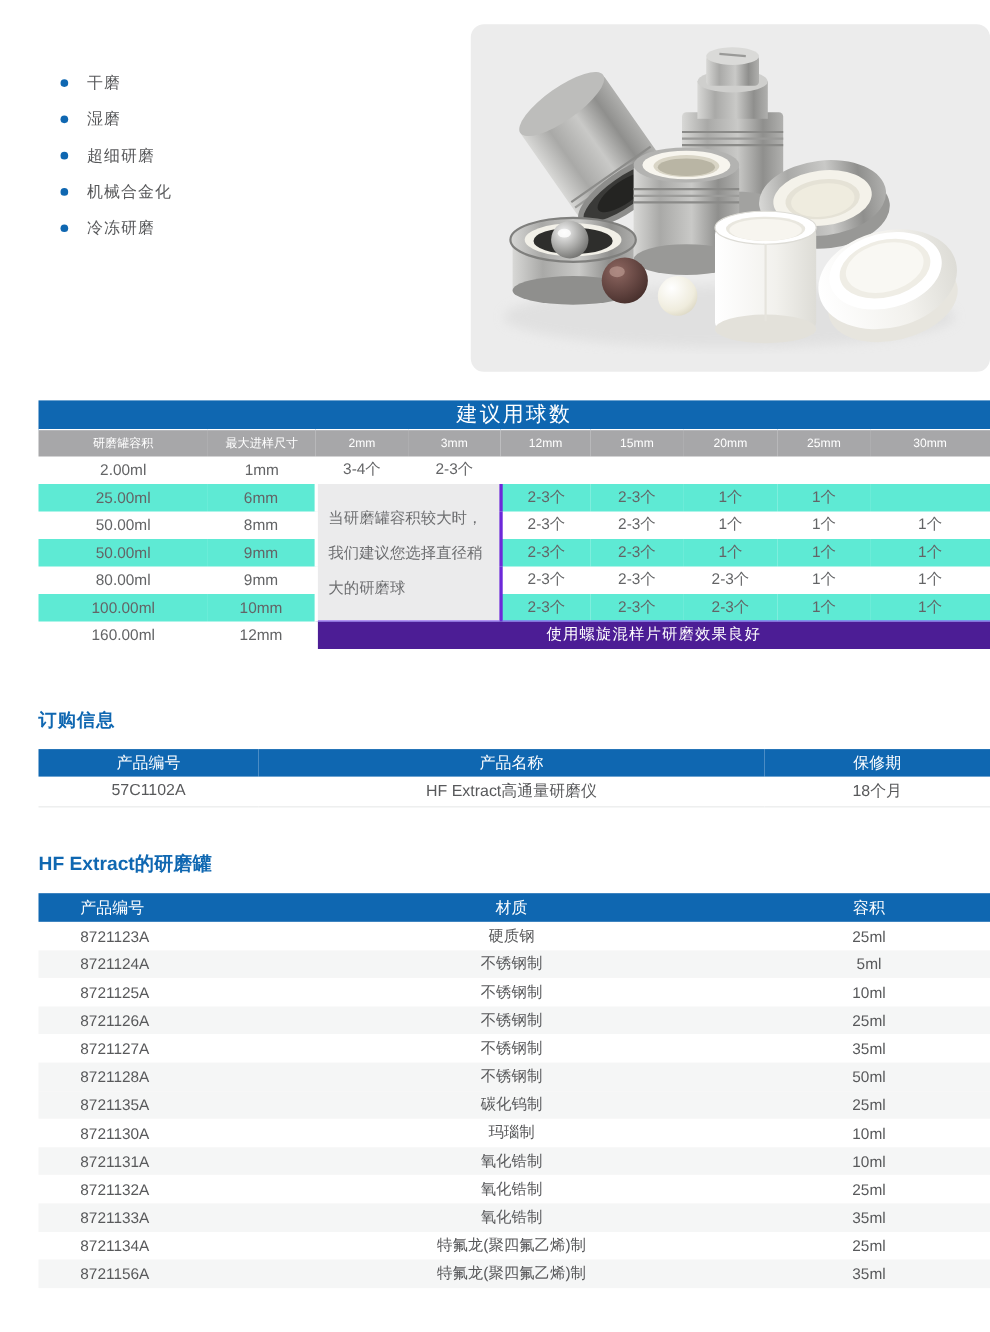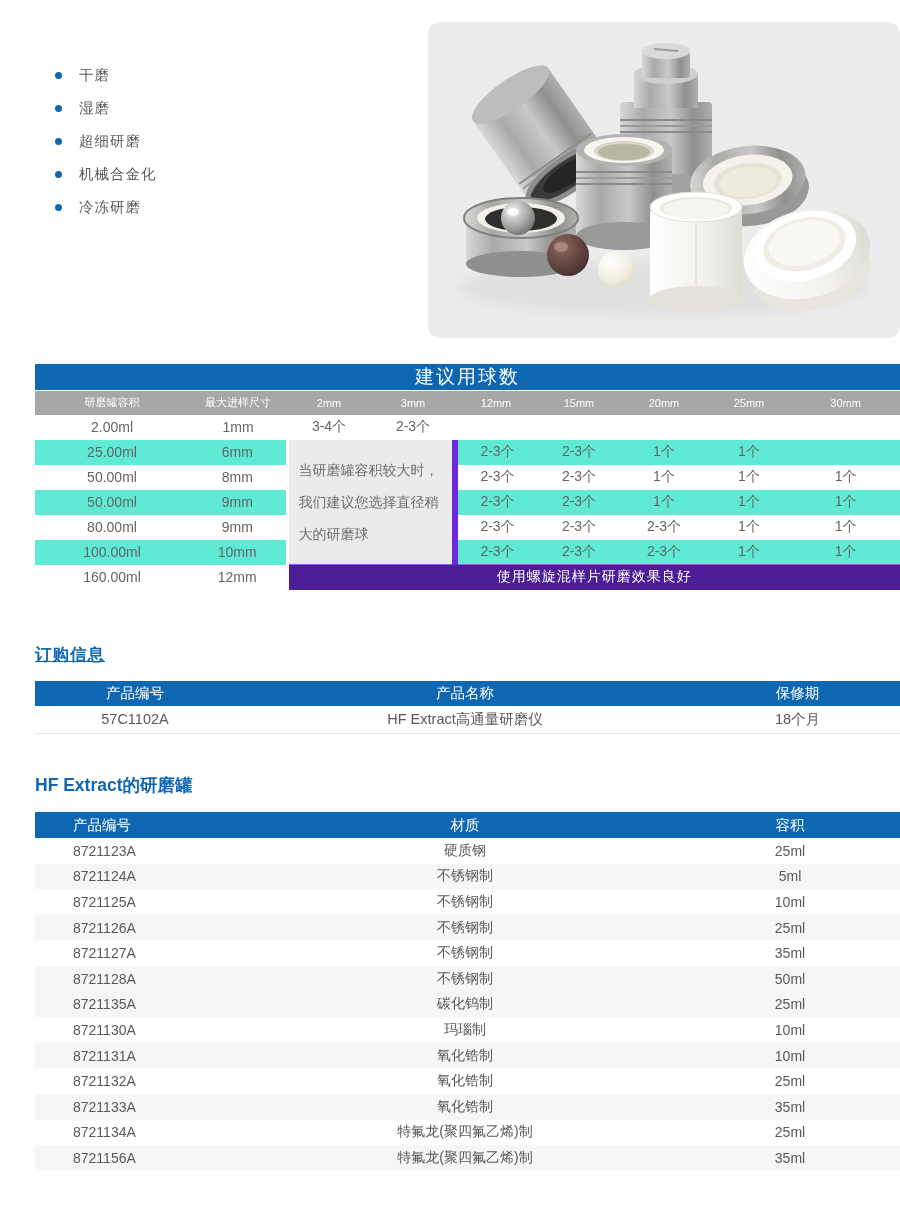--- a/index.html
+++ b/index.html
@@ -25,26 +25,26 @@
   td { padding:0; }
 
   
   .balls-table { position:absolute; left:35px; top:364px; width:865px; font-size:14px; color:#636466; text-align:center; }
   .balls-table td { height:25px; }
   .balls-table .t-title td { background:#0f67b1; color:#fff; height:25px; font-size:19px; letter-spacing:2px; }
   .balls-table .t-head td { background:#a7a7a9; color:#fff; height:24px; font-size:11px; border-top:1px solid #fff; }
   .balls-table tr.striped { background:#5eead4; }
   .note-cell { background:#ebebec; color:#6d6e70; text-align:left; padding:4px 8px 4px 10px;
     line-height:32px; font-size:14px; vertical-align:middle;
-    border-left:3px solid #fff; border-right:6px solid #6d28d9;margin-top:13px; }
+    border-left:3px solid #fff; border-right:3px solid #6d28d9;margin-top:13px; }
   .band-cell { background:#4c1d95; color:#fff; border-left:3px solid #fff; border-top:1px solid #8b5cf6; letter-spacing:1px; }
 
   
   .section-title { position:absolute; left:35px; color:#0f67b1; font-weight:bold; }
-  #order-title { top:644px; font-size:16.5px; letter-spacing:1px;text-decoration:underline; }
+  #order-title { top:644px; font-size:16.5px; letter-spacing:1px; }
   #jars-title { top:773px; font-size:17.5px; }
 
   
   .order-table { position:absolute; left:35px; top:681px; width:865px; font-size:14.5px; color:#58595b; text-align:center; }
   .order-table .t-head td { background:#0f67b1; color:#fff; height:25px; }
   .order-table .t-row td { height:27px; border-bottom:1px solid #e7e8e8; }
 
   
   .jars-table { position:absolute; left:35px; top:812px; width:865px; font-size:14px; color:#58595b; text-align:center; }
   .jars-table .t-head td { background:#0f67b1; color:#fff; height:26px; font-size:14.5px; }

